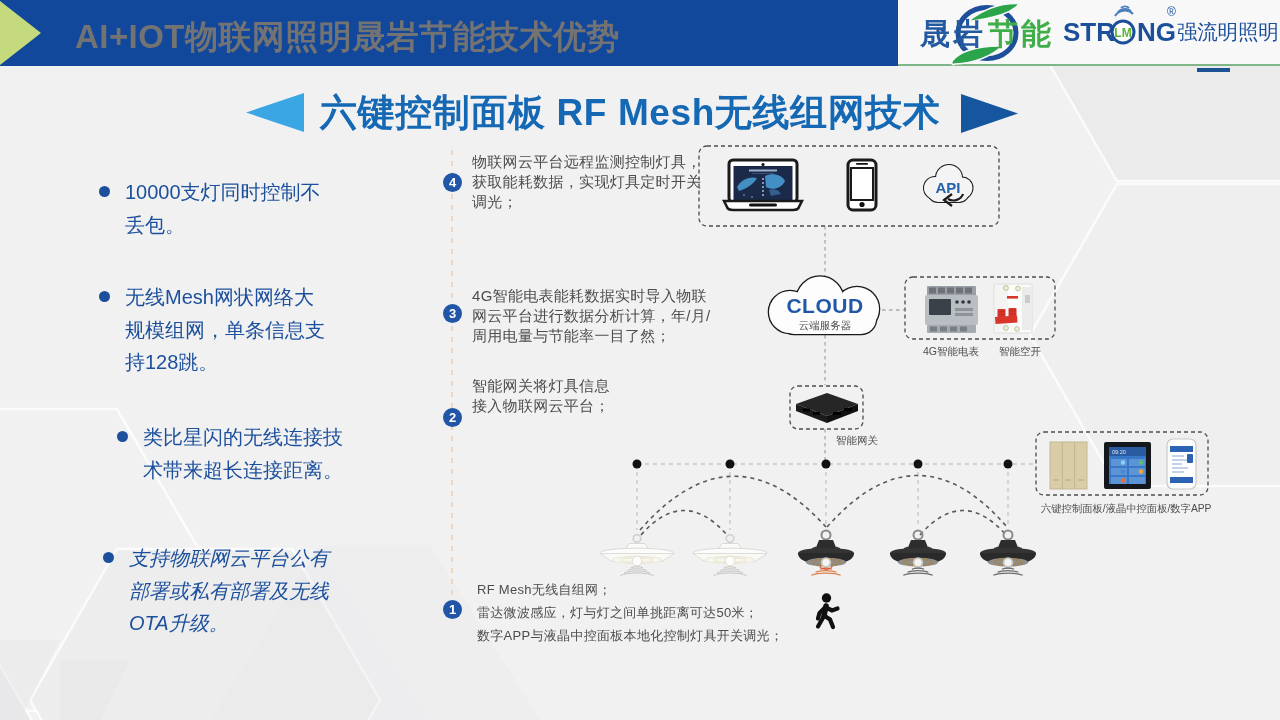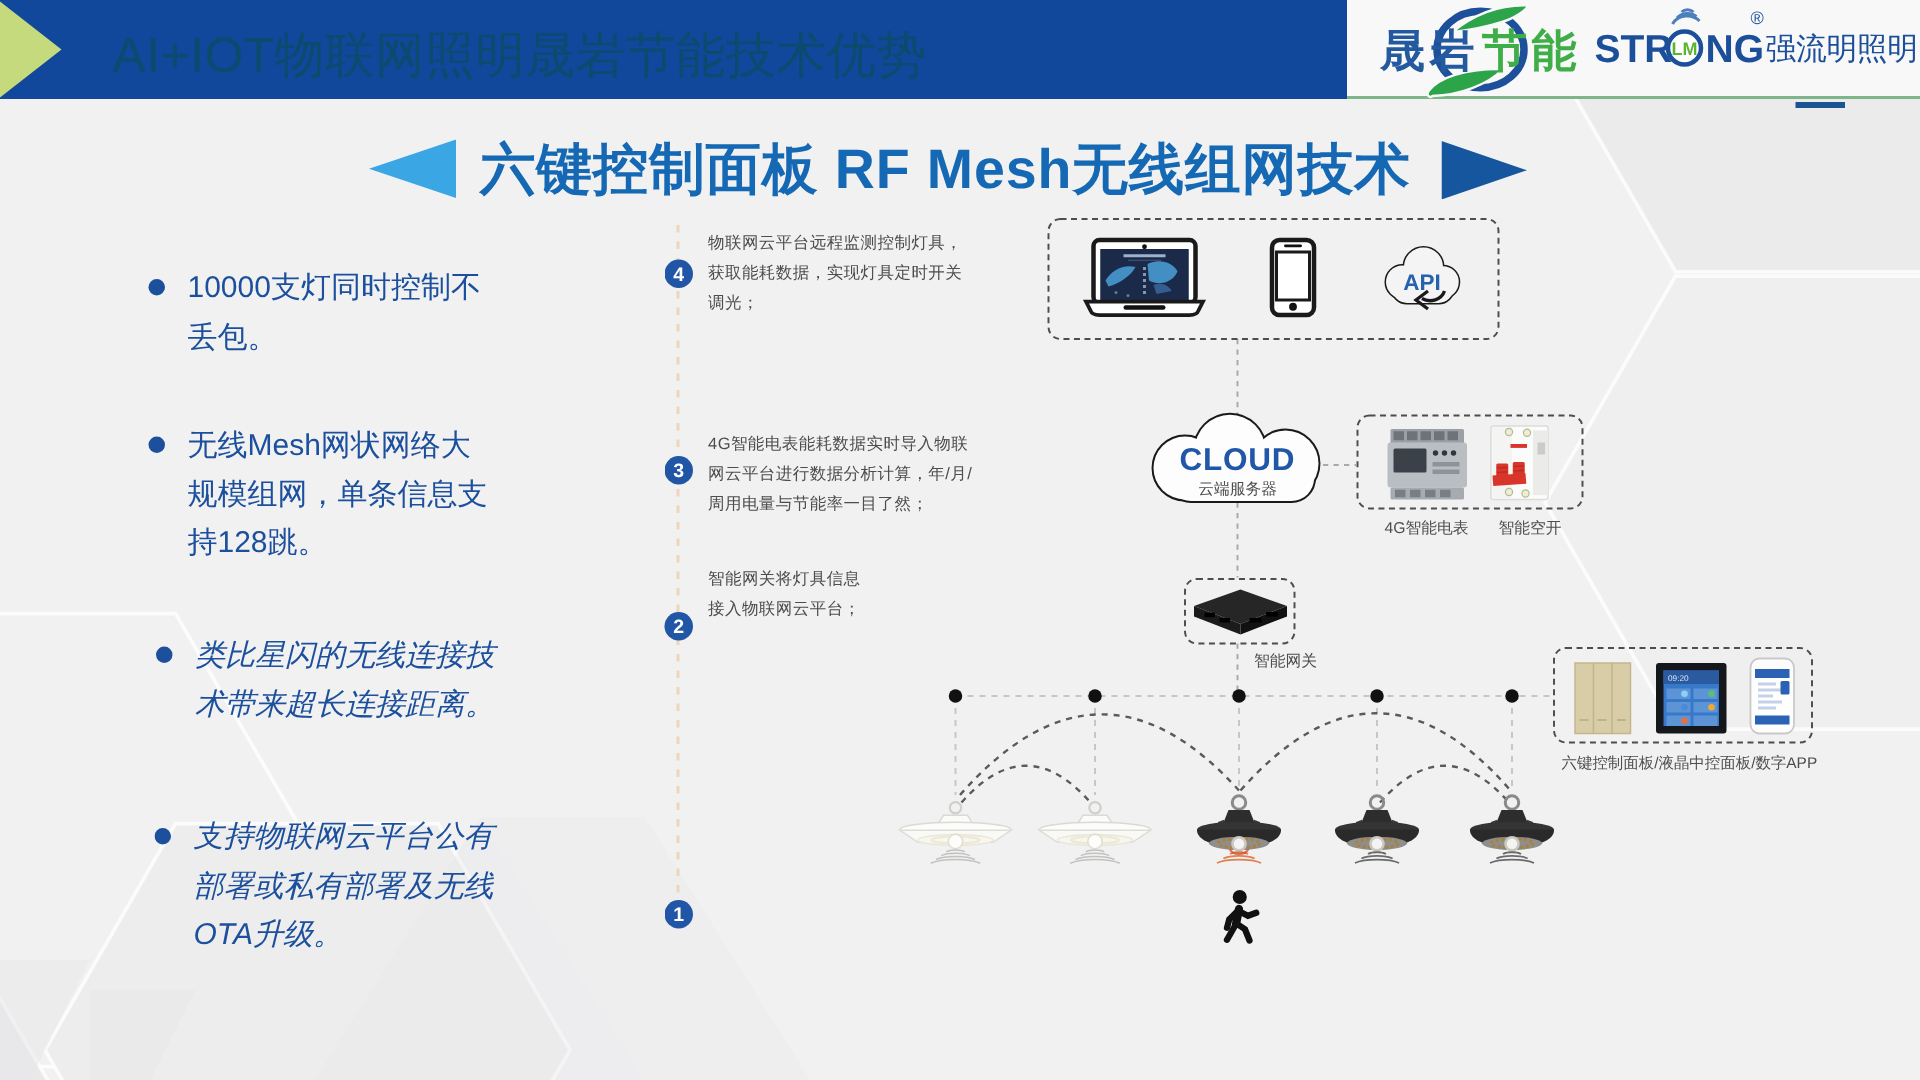--- a/index.html
+++ b/index.html
@@ -1,30 +1,30 @@
 <!DOCTYPE html>
 <html><head>
 <meta charset="utf-8">
 <style>
 html,body{margin:0;padding:0;}
 body{width:1280px;height:720px;overflow:hidden;font-family:"Liberation Sans",sans-serif;}
 .slide{position:relative;width:1280px;height:720px;background:#f1f1f2;overflow:hidden;}
 .abs{position:absolute;}
 
 .hdr{position:absolute;left:0;top:0;width:898px;height:66px;background:#11489b;}
-.hdr-t{position:absolute;left:75px;top:15px;color:#0c4a6e;font-size:33px;font-weight:normal;letter-spacing:0.45px;white-space:nowrap;}
+.hdr-t{position:absolute;left:75px;top:15px;color:#737373;font-size:33px;font-weight:bold;letter-spacing:0.45px;white-space:nowrap;}
 .logo-box{position:absolute;left:898px;top:0;width:382px;height:64px;background:#f8f8f9;border-bottom:2px solid #7eb68a;}
 .blue-dash{position:absolute;left:1197px;top:68px;width:33px;height:4px;background:#1b5395;}
 
 .title{position:absolute;left:320px;top:88px;color:#1568b3;font-size:37px;font-weight:bold;white-space:nowrap;letter-spacing:0.6px;}
 
 .bul{position:absolute;color:#1c509c;font-size:20px;line-height:32.5px;white-space:nowrap;margin-top:15px;}
 .bul .dot{position:absolute;left:-26px;top:10px;width:11px;height:11px;border-radius:50%;background:#1c509c;}
 
-.mi{position:absolute;color:#4d4d4d;font-size:11px;line-height:20px;letter-spacing:0.3px;white-space:nowrap;}
+.mi{position:absolute;color:#4d4d4d;font-size:15px;line-height:20px;letter-spacing:0.3px;white-space:nowrap;}
 .mi1{font-size:13px !important;line-height:23px !important;}
 .num{position:absolute;width:19px;height:19px;border-radius:50%;background:#2056a5;color:#fff;font-size:13px;font-weight:bold;text-align:center;line-height:19px;}
 </style>
 </head>
 <body>
 <div class="slide">
 
   <svg class="abs" style="left:0;top:0" width="1280" height="720" viewBox="0 0 1280 720">
     <g fill="none" stroke="rgba(255,255,255,0.75)" stroke-width="2.5">
       <polygon points="1380,335 1292,486 1117,486 1030,335 1117,184 1292,184" fill="#efeff0"></polygon>
@@ -73,34 +73,35 @@
   <svg class="abs" style="left:246px;top:93px" width="58" height="39">
       <polygon points="0,19.5 58,0 58,39" fill="#3aa6e4"></polygon>
     </svg>
   <div class="title">六键控制面板 RF Mesh无线组网技术</div>
   <svg class="abs" style="left:961px;top:94px" width="57" height="39">
       <polygon points="0,0 57,19.5 0,39" fill="#15569f"></polygon>
     </svg>
 
   <div class="bul" style="left:125px;top:161px;"><span class="dot"></span>10000支灯同时控制不<br>丢包。</div>
   <div class="bul" style="left:125px;top:266px;"><span class="dot"></span>无线Mesh网状网络大<br>规模组网，单条信息支<br>持128跳。</div>
-  <div class="bul" style="left:130px;top:406px;font-style:italic;"><span class="dot"></span>类比星闪的无线连接技<br>术带来超长连接距离。</div>
+  <div class="bul" style="left:143px;top:406px;"><span class="dot"></span>类比星闪的无线连接技<br>术带来超长连接距离。</div>
   <div class="bul" style="left:129px;top:527px;font-style:italic;"><span class="dot"></span>支持物联网云平台公有<br>部署或私有部署及无线<br>OTA升级。</div>
 
   <svg class="abs" style="left:448px;top:150px" width="10" height="470">
     <line x1="4" y1="0" x2="4" y2="462" stroke="#eed5bd" stroke-width="2" stroke-dasharray="5,6"></line>
   </svg>
 
   <div class="num" style="left:443px;top:173px;">4</div>
   <div class="mi" style="left:472px;top:152px;">物联网云平台远程监测控制灯具，<br>获取能耗数据，实现灯具定时开关<br>调光；</div>
   <div class="num" style="left:443px;top:304px;">3</div>
   <div class="mi" style="left:472px;top:286px;">4G智能电表能耗数据实时导入物联<br>网云平台进行数据分析计算，年/月/<br>周用电量与节能率一目了然；</div>
   <div class="num" style="left:443px;top:408px;">2</div>
   <div class="mi" style="left:472px;top:376px;">智能网关将灯具信息<br>接入物联网云平台；</div>
   <div class="num" style="left:443px;top:600px;">1</div>
+  <div class="mi mi1" style="left:477px;top:578px;">RF Mesh无线自组网；<br>雷达微波感应，灯与灯之间单挑距离可达50米；<br>数字APP与液晶中控面板本地化控制灯具开关调光；</div>
 
   <svg class="abs" style="left:0;top:0" width="1280" height="720" viewBox="0 0 1280 720">
 
     <g stroke="#a9a9a9" stroke-width="1.3" stroke-dasharray="3.5,3.5" fill="none">
       <line x1="825" y1="226" x2="825" y2="276"></line>
       <line x1="825" y1="335" x2="825" y2="385"></line>
       <line x1="825" y1="429" x2="825" y2="461"></line>
       <line x1="882" y1="310" x2="904" y2="310"></line>
     </g>
 

